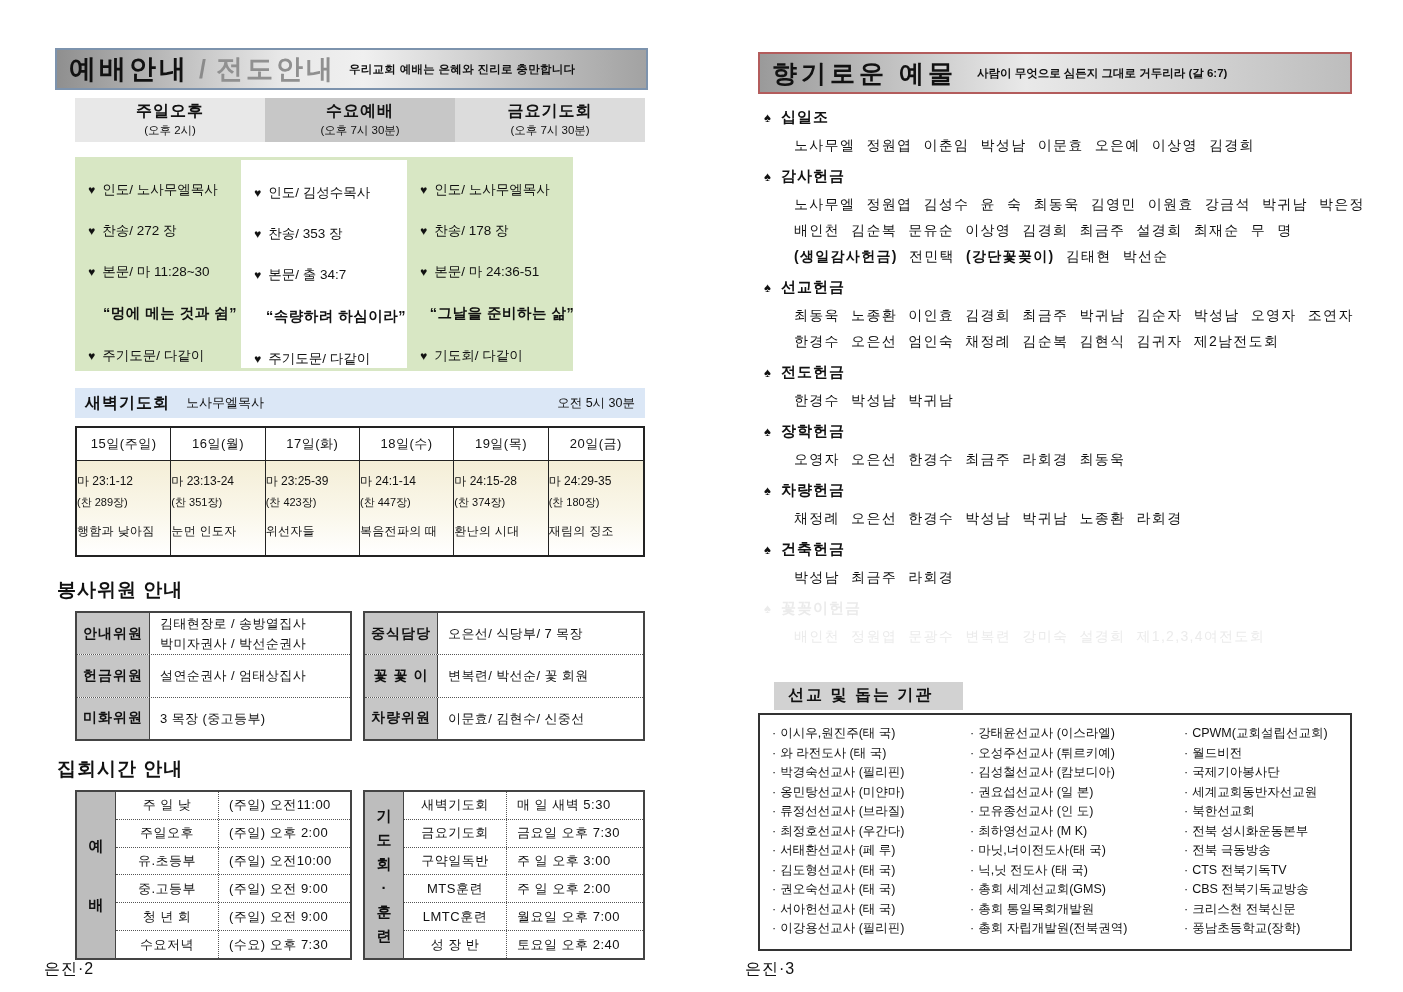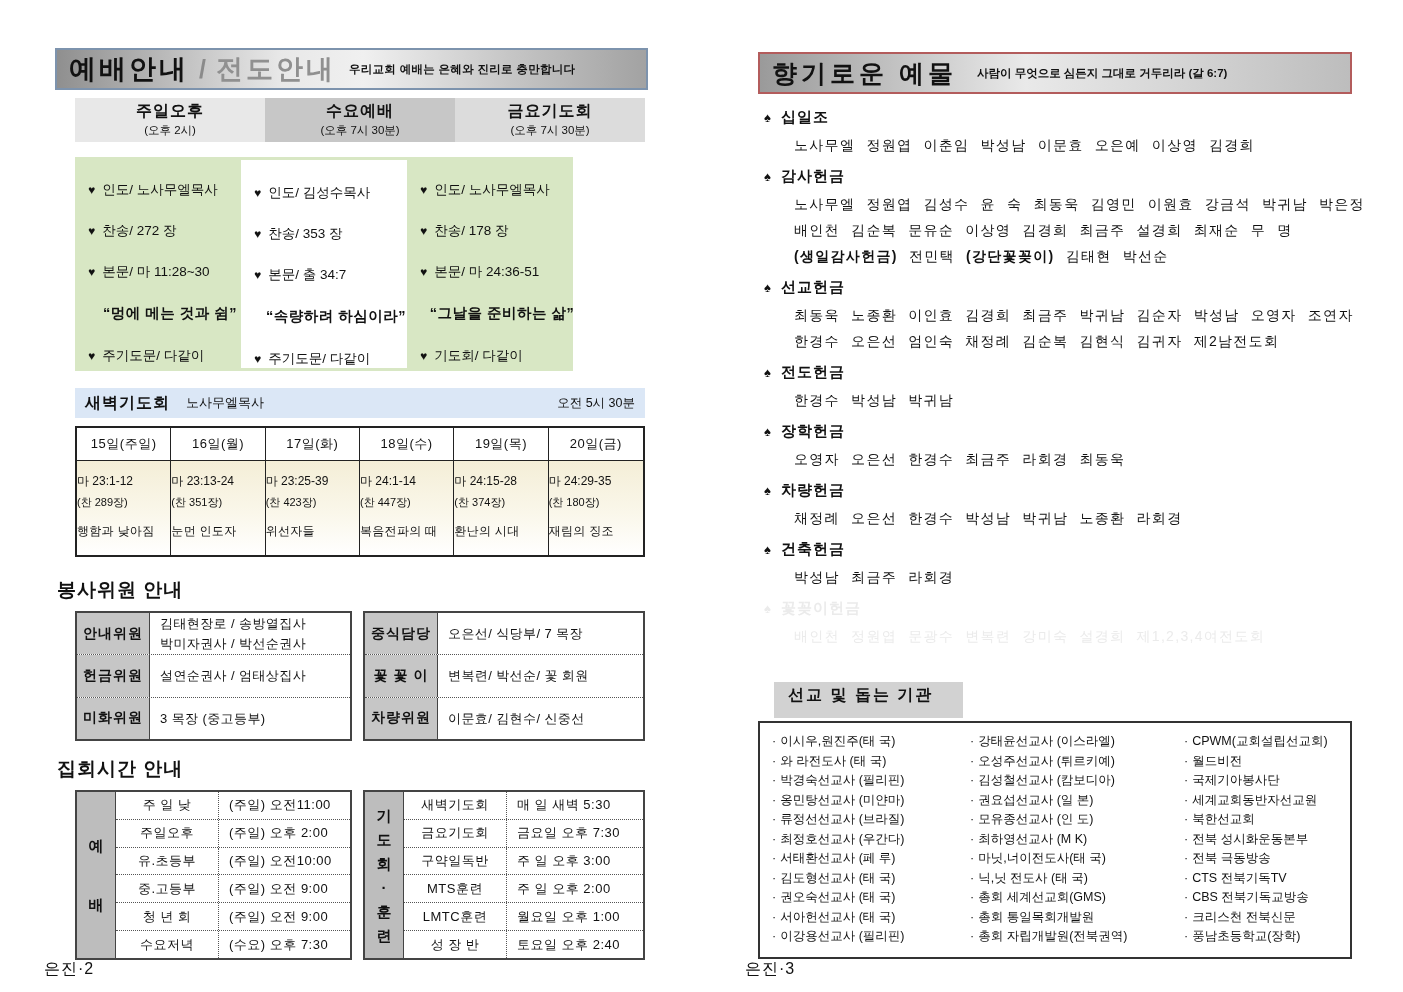--- a/index.html
+++ b/index.html
@@ -76,21 +76,21 @@
   .off-wrap{margin-top:14px;padding-left:6px}
   .off-sec{margin-bottom:9px}
   .off-sec.faded{color:#ebebeb}
   .off-head{display:flex;align-items:center;margin-bottom:5px}
   .spade{font-size:13px;margin-right:10px}
   .off-title{font-size:15px;font-weight:bold;letter-spacing:1px}
   .off-line{margin-left:30px;font-size:14px;line-height:26px;letter-spacing:1.3px;word-spacing:6px;white-space:nowrap}
   .seg.bold{font-weight:bold}
 
   
-  .mis-label{display:inline-block;margin:24px 0 0 16px;background:#d2d2d2;font-size:16px;font-weight:bold;padding:3px 30px 12px 14px;letter-spacing:2px}
+  .mis-label{display:inline-block;margin:24px 0 0 16px;background:#d2d2d2;font-size:16px;font-weight:bold;padding:3px 30px 4px 14px;letter-spacing:2px}
   .mis-box{border:2px solid #333;margin-top:3px;display:flex;padding:9px 4px 10px 12px;box-sizing:border-box;width:594px}
   .mis-col{display:flex;flex-direction:column}
   .mis-col.k0{width:198px}.mis-col.k1{width:214px}.mis-col.k2{flex:1}
   .mis-item{font-size:12.5px;line-height:19.5px;white-space:nowrap;display:flex}
   .dot{margin-right:4px}
 
   .footer{position:absolute;top:959px;font-size:16px;letter-spacing:1px}
   .fl{left:44px}.fr{left:745px}
 </style>
 </head>
@@ -292,21 +292,21 @@
             <div class="m-row">
               <div class="m-name">구약일독반</div>
               <div class="m-time">주 일 오후 3:00</div>
             </div>
             <div class="m-row">
               <div class="m-name">MTS훈련</div>
               <div class="m-time">주 일 오후 2:00</div>
             </div>
             <div class="m-row">
               <div class="m-name">LMTC훈련</div>
-              <div class="m-time">월요일 오후 1:00</div>
+              <div class="m-time">월요일 오후 7:00</div>
             </div>
             <div class="m-row">
               <div class="m-name">성 장 반</div>
               <div class="m-time">토요일 오후 2:40</div>
             </div>
           </div>
         </div>
     </div>
   </div>
 

